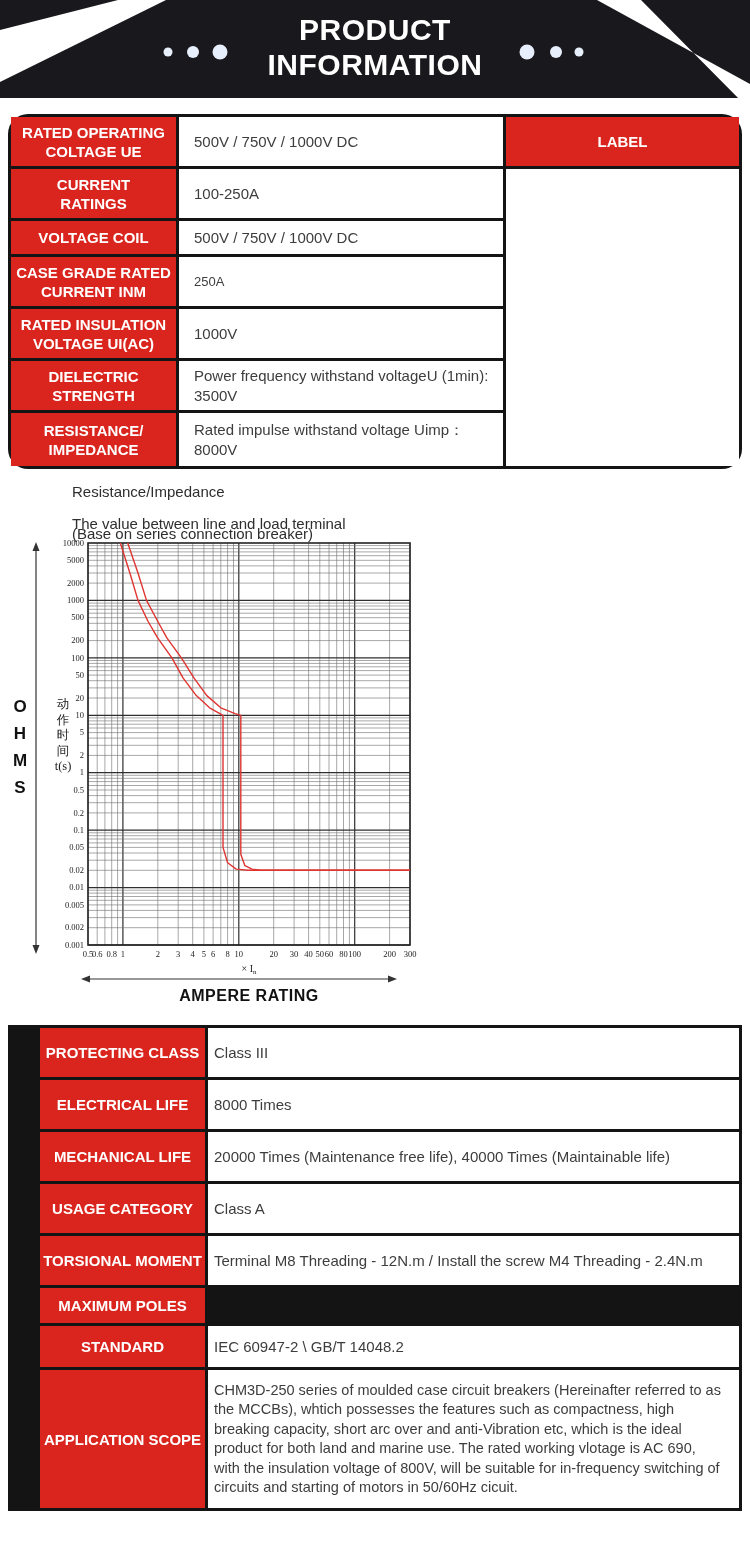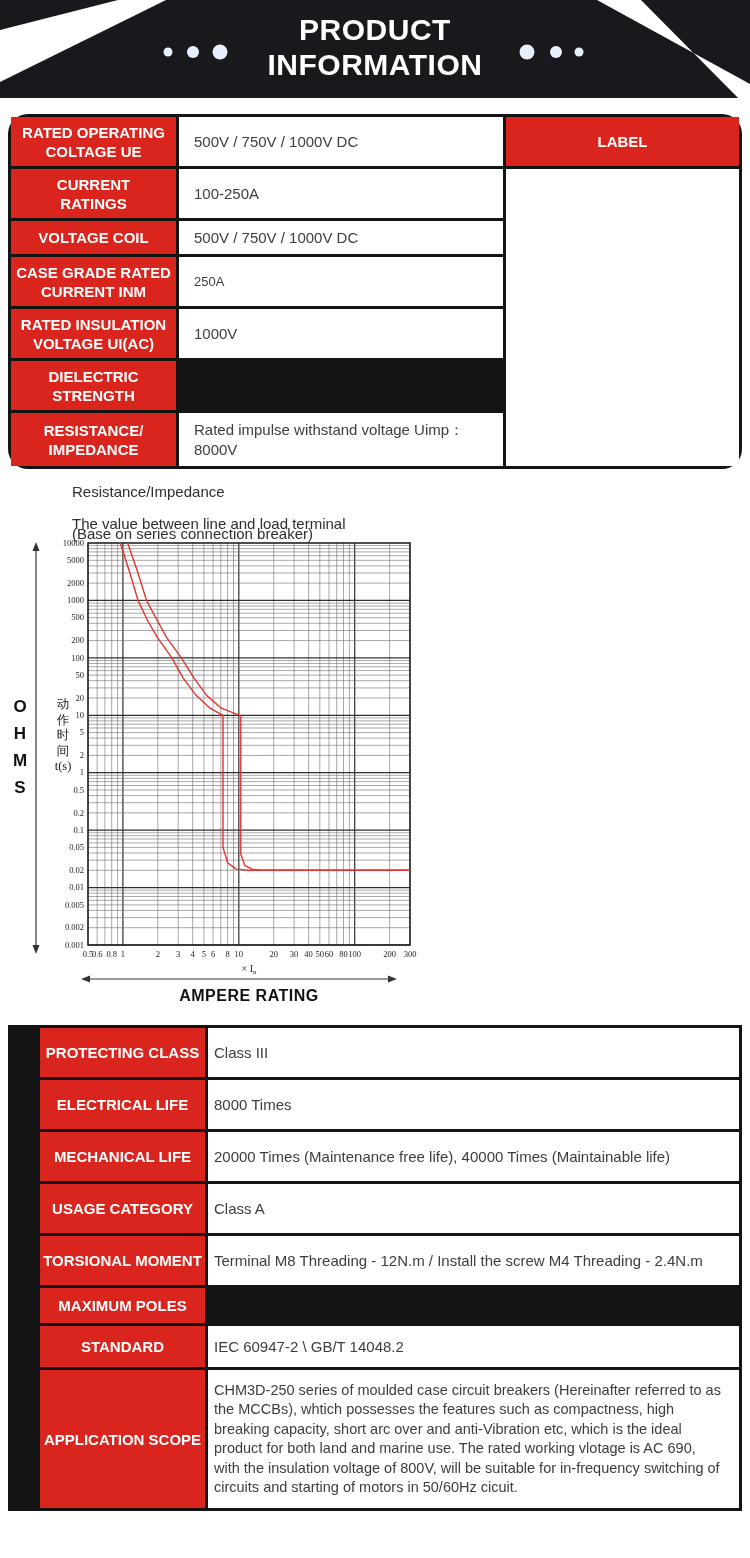--- a/index.html
+++ b/index.html
@@ -68,20 +68,22 @@
   <div class="cell lbl" style="grid-area:3/1">VOLTAGE COIL</div>
   <div class="cell val" style="grid-area:3/2">500V / 750V / 1000V DC</div>
   <div class="cell lbl" style="grid-area:4/1">CASE GRADE RATED
 CURRENT INM</div>
   <div class="cell val small" style="grid-area:4/2">250A</div>
   <div class="cell lbl" style="grid-area:5/1">RATED INSULATION
 VOLTAGE UI(AC)</div>
   <div class="cell val" style="grid-area:5/2">1000V</div>
   <div class="cell lbl" style="grid-area:6/1">DIELECTRIC
 STRENGTH</div>
+  <div class="cell val" style="grid-area:6/2">Power frequency withstand voltageU (1min):
+3500V</div>
   <div class="cell lbl" style="grid-area:7/1">RESISTANCE/
 IMPEDANCE</div>
   <div class="cell val" style="grid-area:7/2">Rated impulse withstand voltage Uimp：
 8000V</div>
   <div class="cell lbl" style="grid-area:1/3">LABEL</div>
   <div class="cell label-empty" style="grid-area:2/3/8/4"></div>
 </div>
 
 <div class="chart-section">
   <div class="chart-title ct1">Resistance/Impedance</div>

